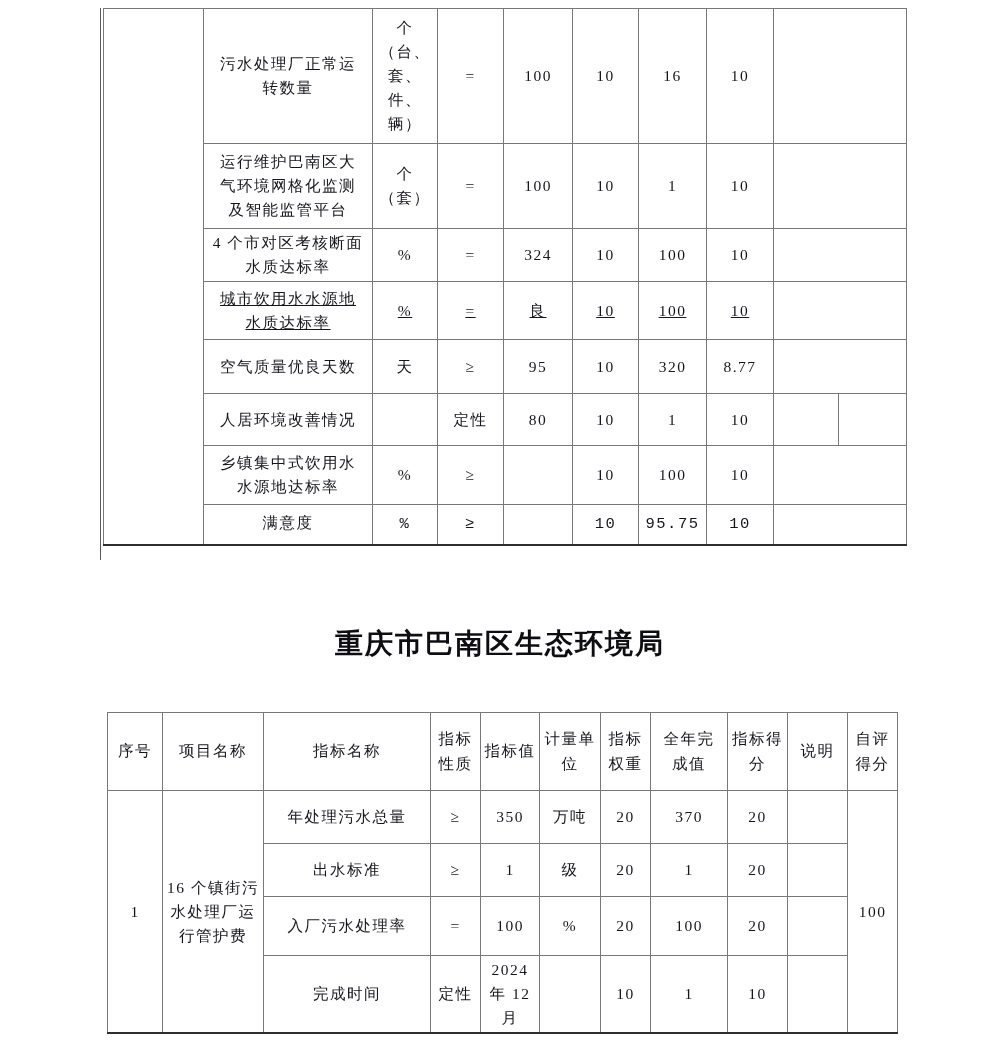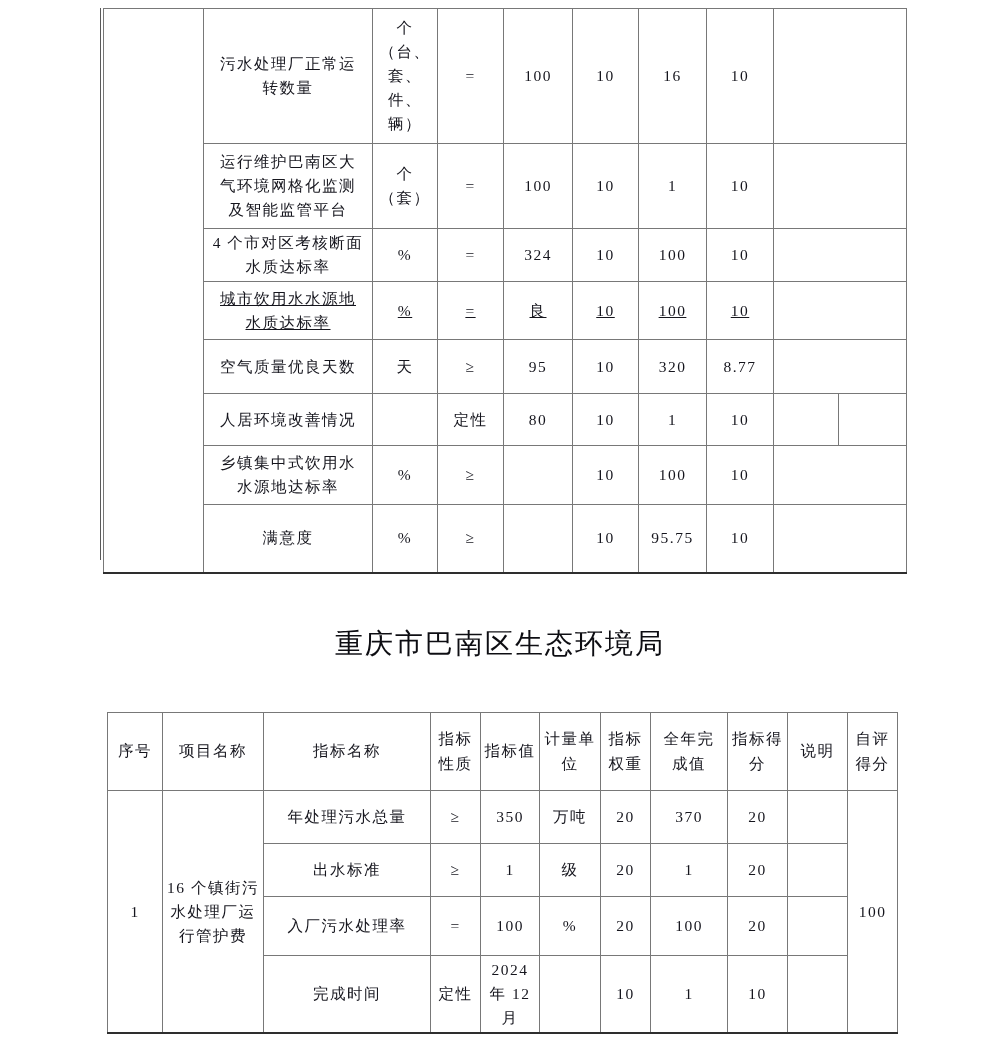--- a/index.html
+++ b/index.html
@@ -54,31 +54,31 @@
     height: 552px;
     background: #5a5a5a;
   }
   #table1 tr.r1 { height: 135px; }
   #table1 tr.r2 { height: 85px;  }
   #table1 tr.r3 { height: 48px;  }
   #table1 tr.r4 { height: 58px; text-decoration: underline;  }
   #table1 tr.r5 { height: 54px;  }
   #table1 tr.r6 { height: 52px;  }
   #table1 tr.r7 { height: 59px;  }
-  #table1 tr.r8 { height: 68px;  }
+  #table1 tr.r8 { height: 40px; font-family: Liberation Mono, monospace;  }
   #table1 td.split-right { border-left: 1px solid #161616; }
 
   
   #doc-title {
     position: absolute;
     left: 0;
     top: 622px;
     width: 1000px;
     text-align: center;
-    font-weight: normal;
+    font-weight: bold;
     font-size: 28px;
     letter-spacing: 2px;
     line-height: 44px;
     color: #0d0d12;
   }
 
   
   #table2 {
     left: 107px;
     top: 712px;

